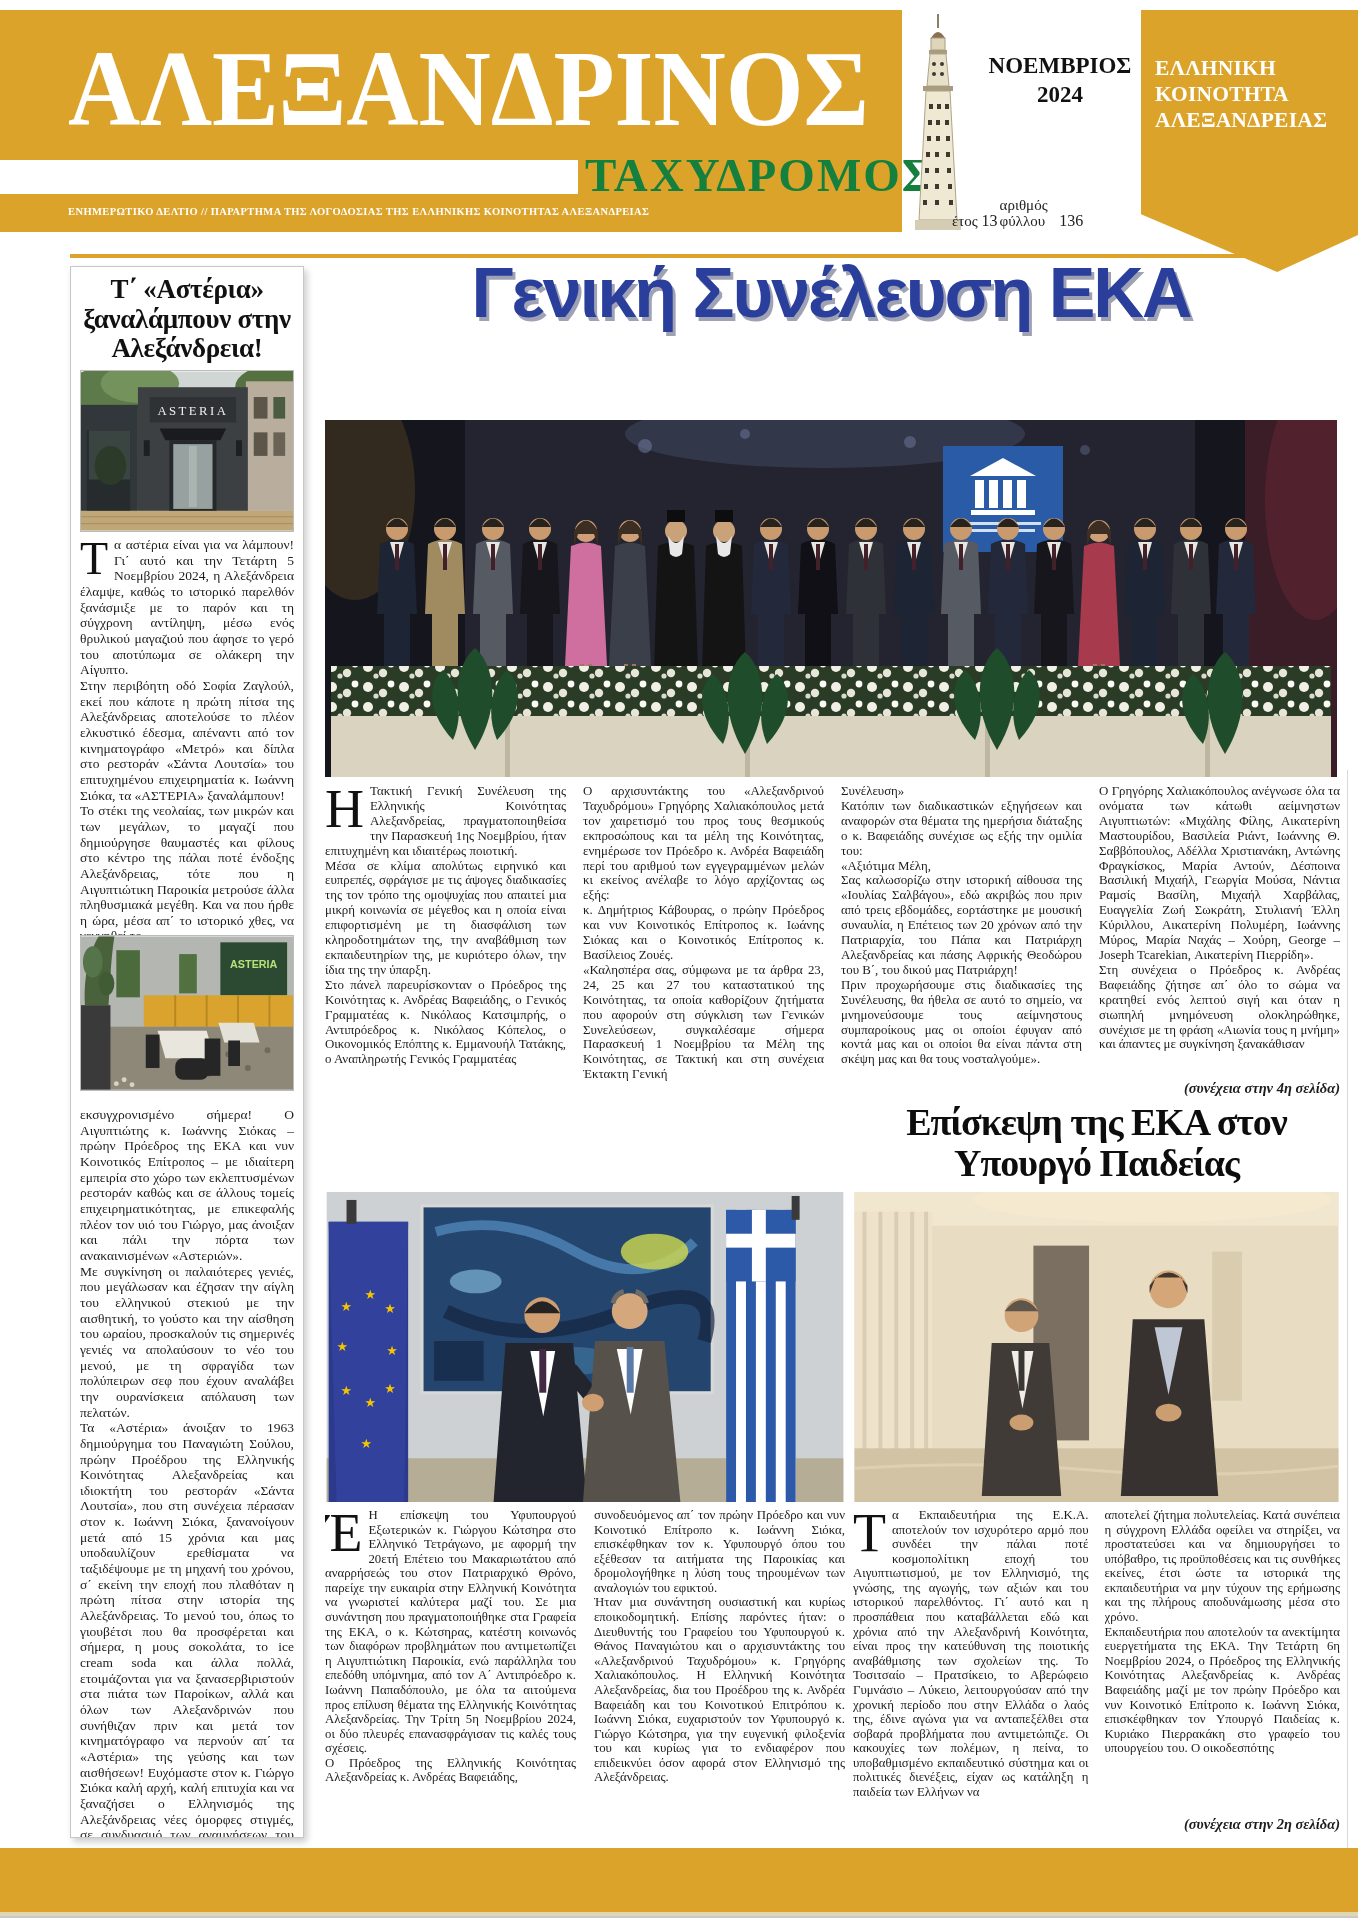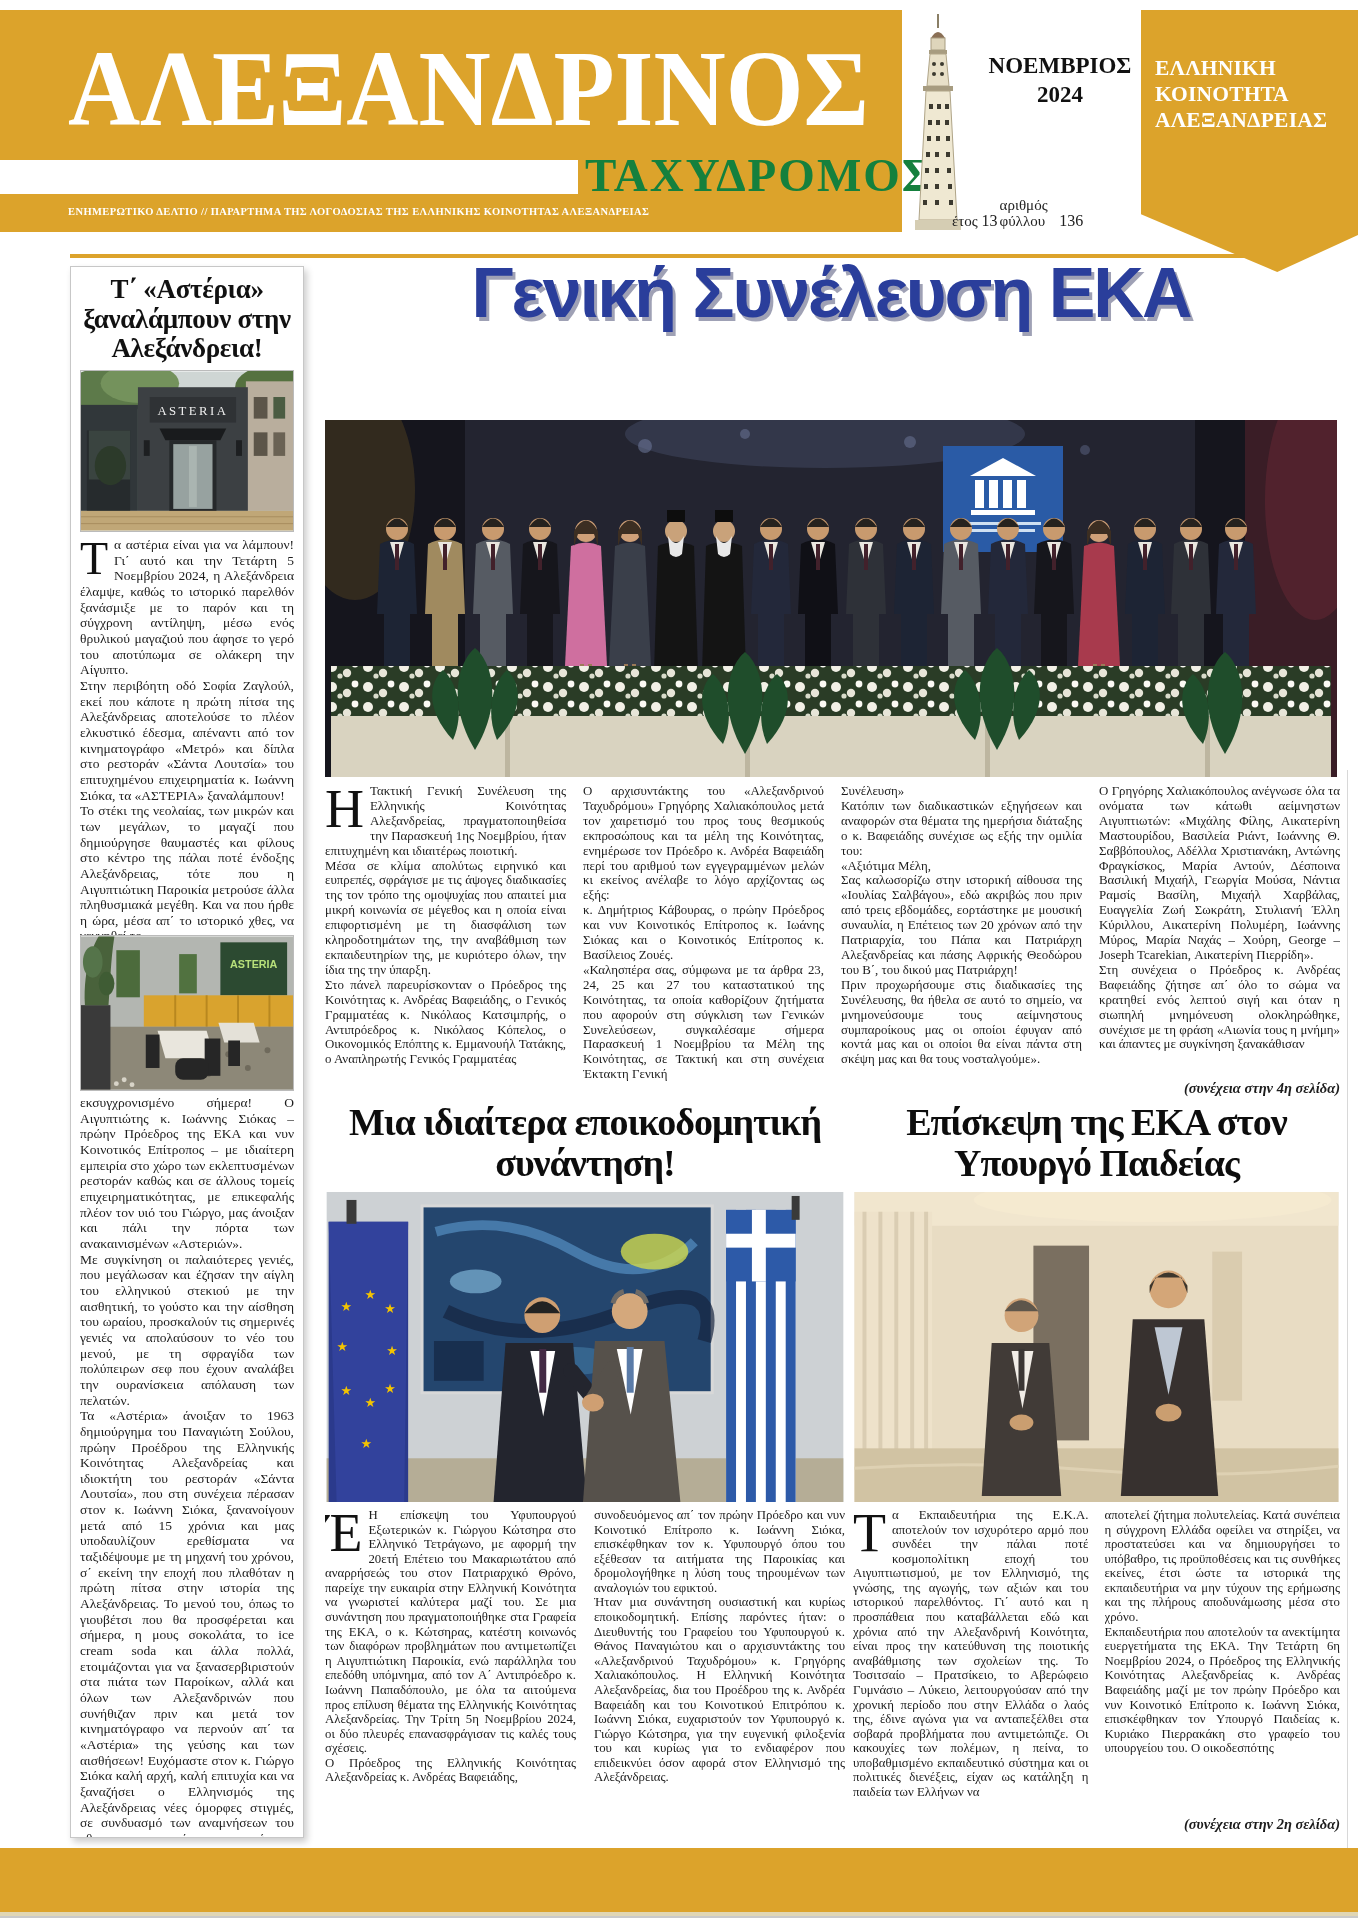--- a/index.html
+++ b/index.html
@@ -31,21 +31,21 @@
   
   .left-card{position:absolute;left:70px;top:266px;width:234px;height:1572px;background:#fff;
              border:1px solid #c7c7c7;box-shadow:3px 4px 7px rgba(0,0,0,.20);
              padding:6px 9px;box-sizing:border-box;overflow:hidden;}
   .left-head{font-size:27px;font-weight:bold;text-align:center;line-height:1.1;color:#111;
              letter-spacing:-.3px;margin:2px 0 6px 0;}
   .left-photo{width:100%;display:block;border:1px solid #bbb;box-sizing:border-box;}
   .left-text{font-size:13.5px;line-height:1.16;text-align:justify;overflow:hidden;}
   .left-text p{margin:0;}
   .lt1{height:398px;margin-top:5px;}
-  .lt2{height:745px;margin-top:4px;}
+  .lt2{height:745px;margin-top:16px;}
   .dropcap{float:left;font-size:46px;line-height:.82;padding:3px 6px 0 0;color:#111;}
   .dropcap.big{font-size:54px;}
   
   .main-head{position:absolute;left:325px;top:258px;width:1012px;text-align:center;
              font-family:"Liberation Sans",sans-serif;font-weight:bold;font-size:70px;
              line-height:1;color:#2A3E9B;letter-spacing:-2px;
              text-shadow:3px 4px 0 rgba(15,20,70,.40);white-space:nowrap;}
   .stage-photo{position:absolute;left:325px;top:420px;width:1012px;height:357px;}
   .main-cols{position:absolute;left:325px;top:784px;width:1015px;height:318px;display:flex;gap:17px;}
   .mcol{flex:1 1 0;font-size:12.9px;line-height:1.155;text-align:justify;overflow:hidden;position:relative;}
@@ -338,21 +338,20 @@
     </div>
     <div class="mcol">
       <div class="body-clip">
         <p>Ο Γρηγόρης Χαλιακόπουλος ανέγνωσε όλα τα ονόματα των κάτωθι αείμνηστων Αιγυπτιωτών: «Μιχάλης Φίλης, Αικατερίνη Μαστουρίδου, Βασιλεία Ριάντ, Ιωάννης Θ. Σαββόπουλος, Αδέλλα Χριστιανάκη, Αντώνης Φραγκίσκος, Μαρία Αντούν, Δέσποινα Βασιλική Μιχαήλ, Γεωργία Μούσα, Νάντια Ραμσίς Βασίλη, Μιχαήλ Χαρβάλας, Ευαγγελία Ζωή Σωκράτη, Στυλιανή Έλλη Κύριλλου, Αικατερίνη Πολυμέρη, Ιωάννης Μύρος, Μαρία Ναχάς – Χούρη, George – Joseph Tcarekian, Αικατερίνη Πιερρίδη».</p>
         <p>Στη συνέχεια ο Πρόεδρος κ. Ανδρέας Βαφειάδης ζήτησε απ΄ όλο το σώμα να κρατηθεί ενός λεπτού σιγή και όταν η σιωπηλή μνημόνευση ολοκληρώθηκε, συνέχισε με τη φράση «Αιωνία τους η μνήμη» και άπαντες με συγκίνηση ξανακάθισαν</p>
       </div>
       <div class="continuation">(συνέχεια στην 4η σελίδα)</div>
     </div>
   </div>
 
-  <div class="sub-head left">Μια ιδιαίτερα εποικοδομητική συνάντηση!</div>
   <div class="sub-head right">Επίσκεψη της ΕΚΑ στον Υπουργό Παιδείας</div>
 
   <svg class="photo-meeting" viewBox="0 0 520 312">
     <rect width="520" height="312" fill="#cdd1d4"></rect>
     <rect x="0" y="268" width="520" height="44" fill="#b5ad96"></rect>
 
     <rect x="2" y="30" width="80" height="282" fill="#2b3a8c"></rect>
     <path d="M2 30 L82 30 L78 312 L10 312 Z" fill="#32429c"></path>
     <g fill="#f4c400" font-size="13" font-family="DejaVu Sans, sans-serif">
       <text x="14" y="120">★</text>

